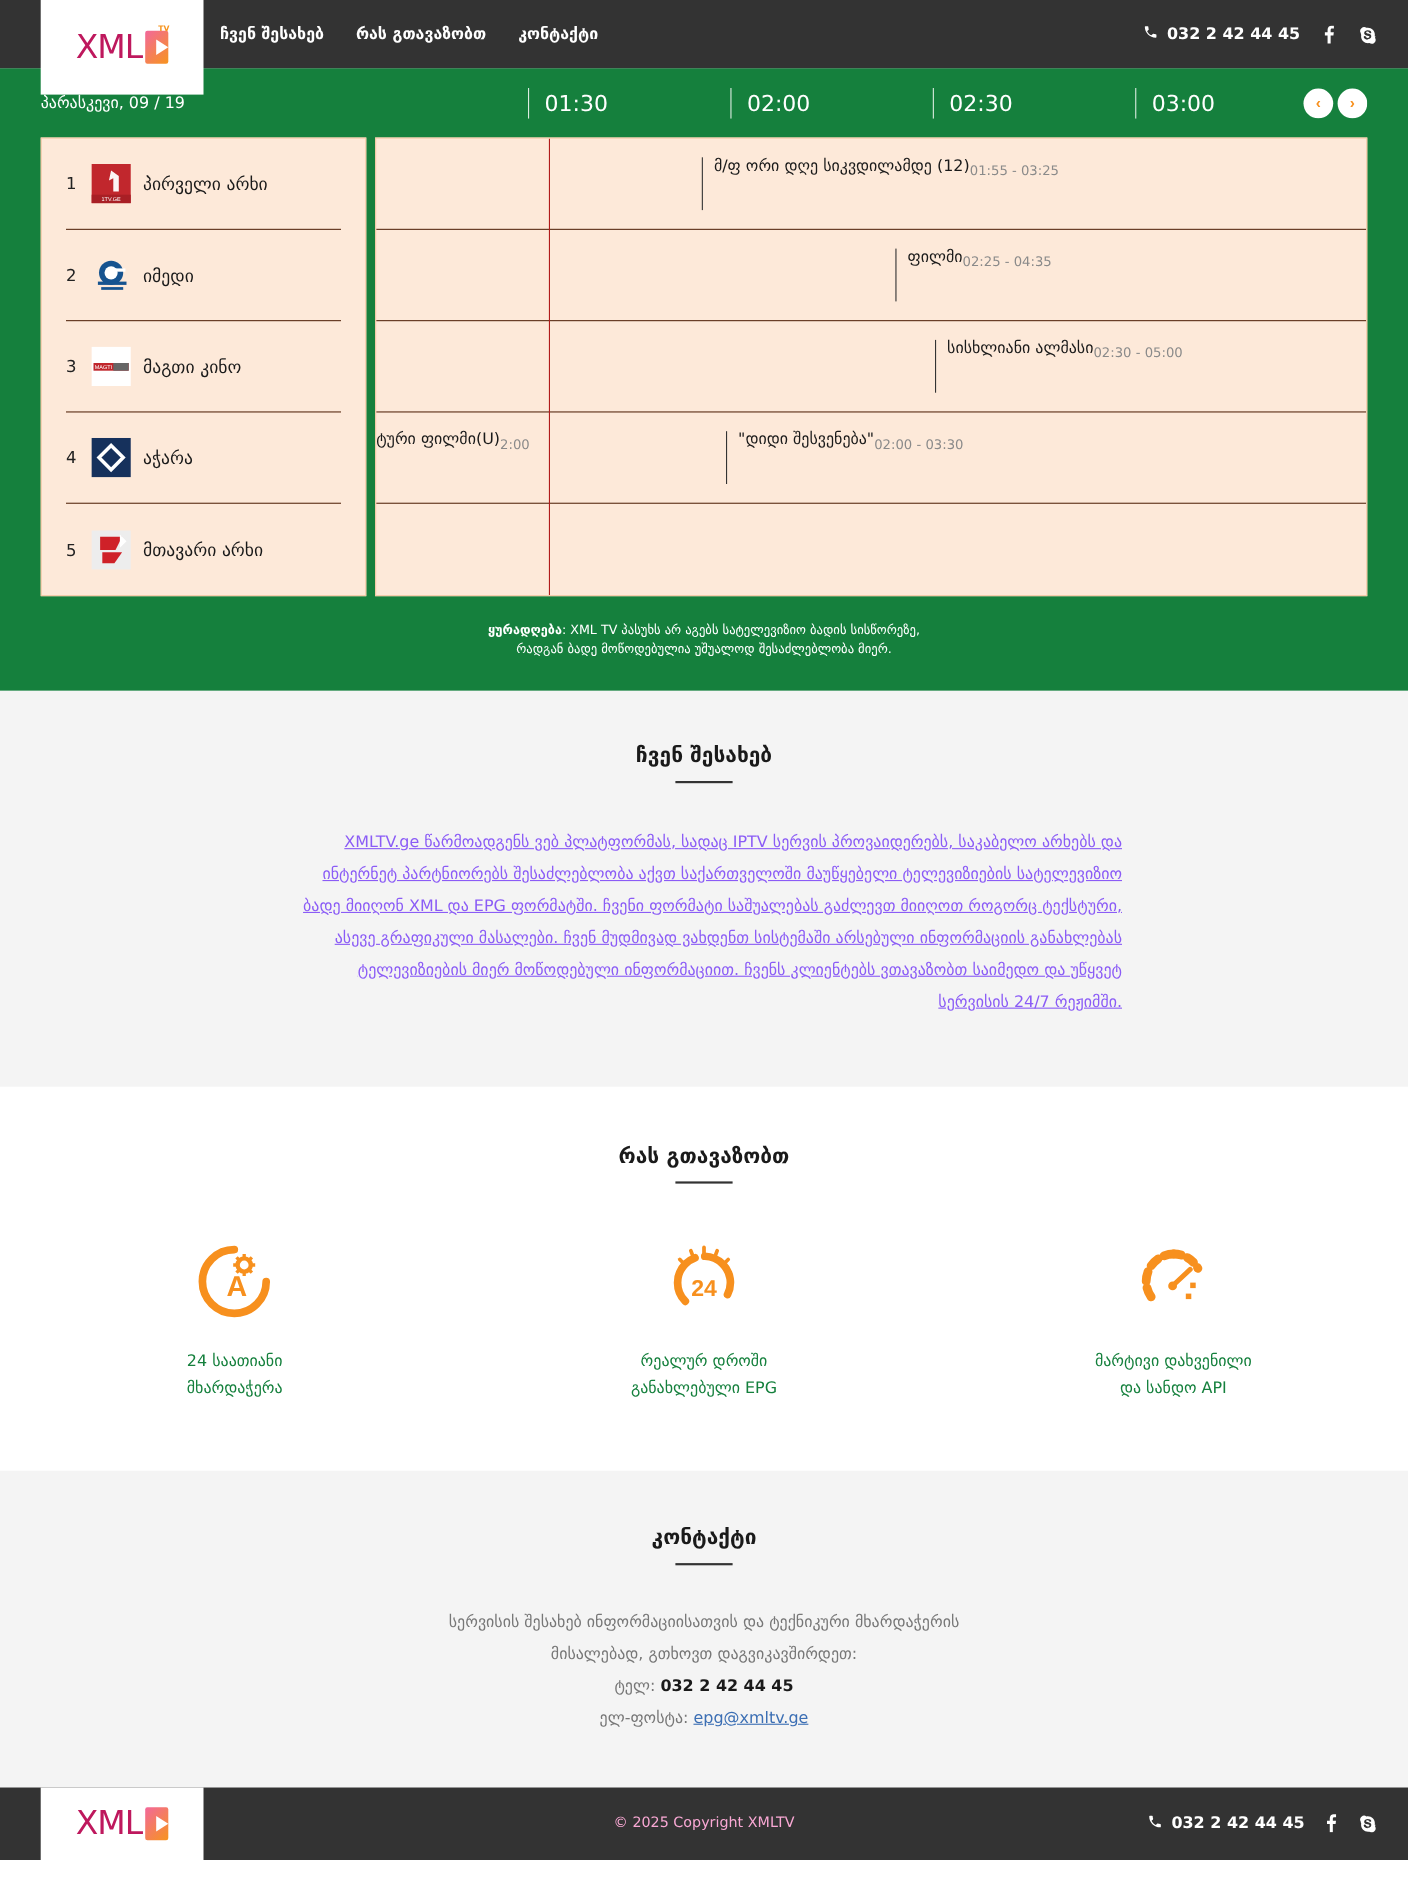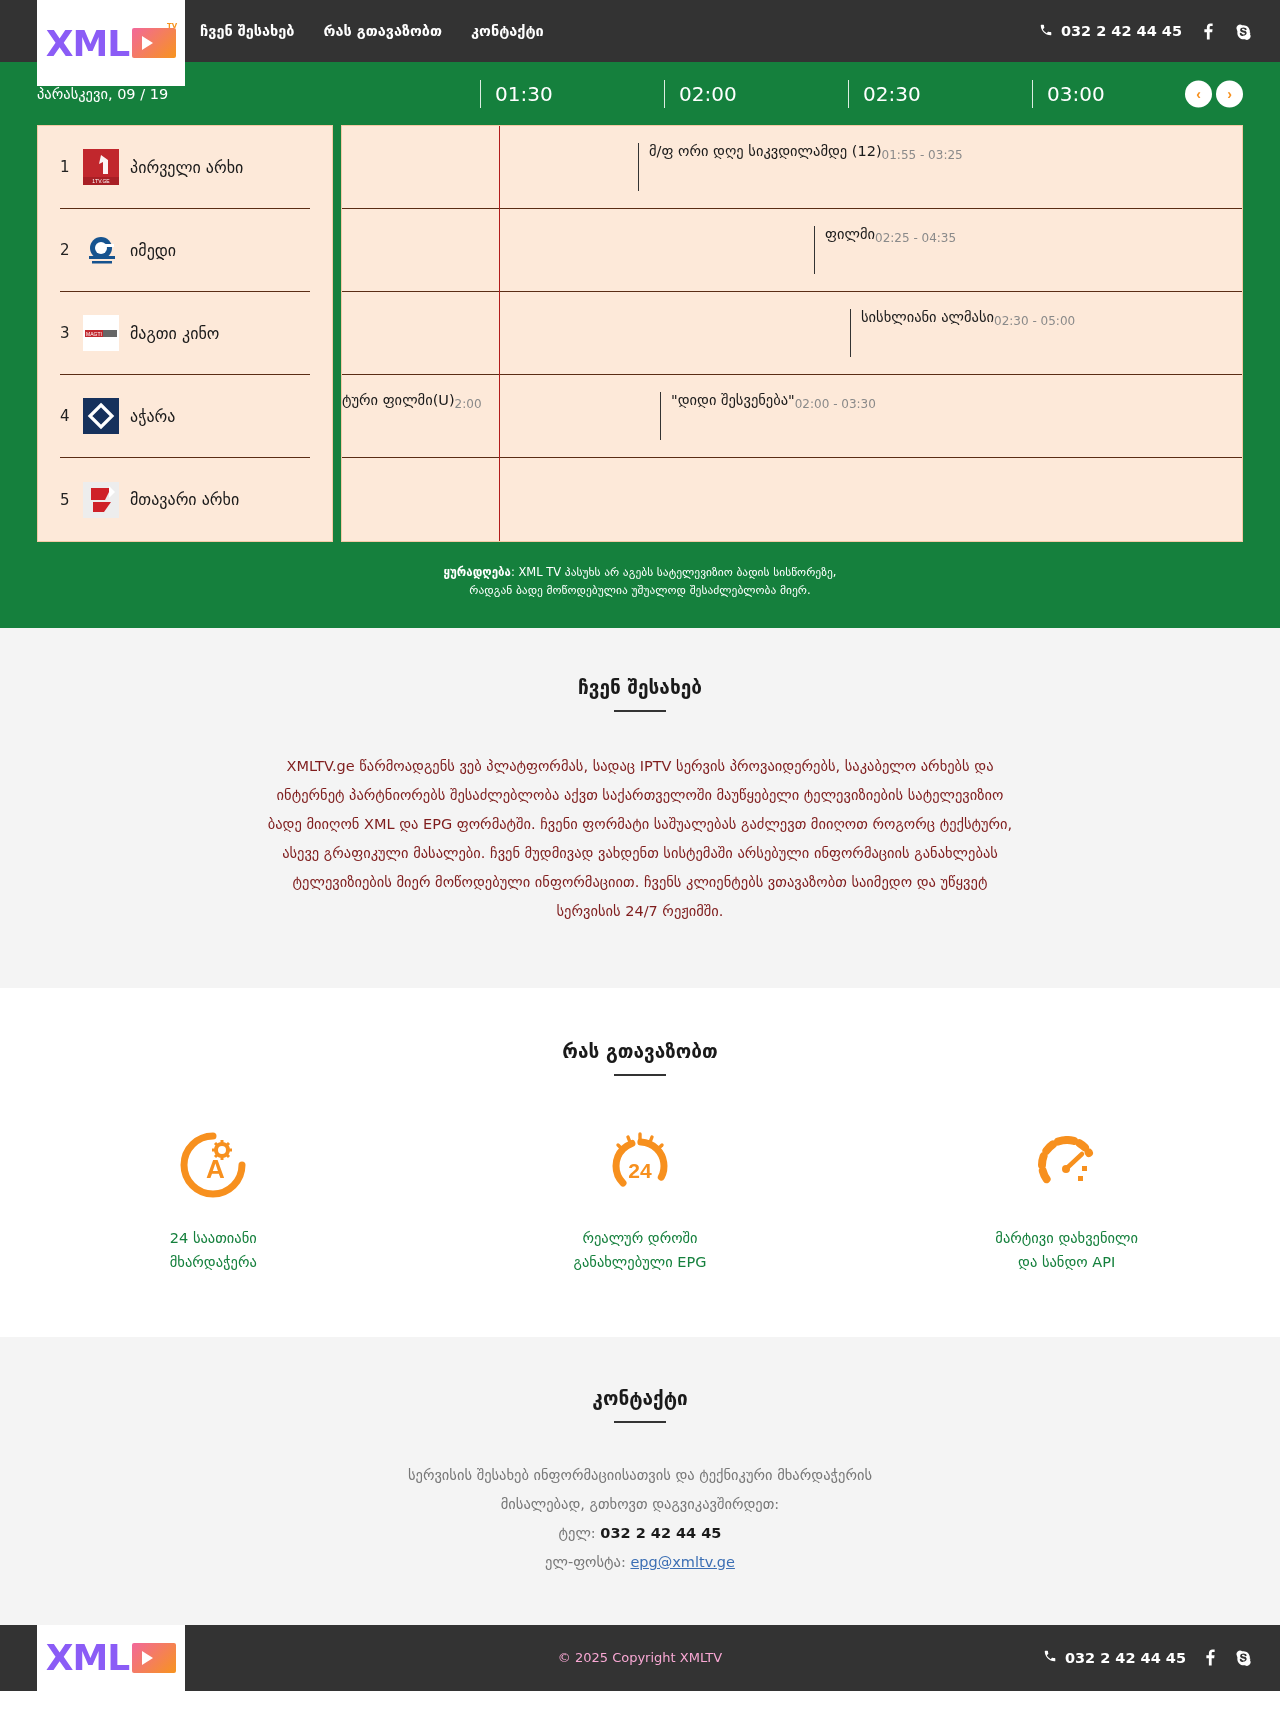--- a/index.html
+++ b/index.html
@@ -26,27 +26,27 @@
     left: 37px;
     top: 0;
     display: flex;
     align-items: center;
     justify-content: center;
     z-index: 5;
   }
   .logo-mark { display: flex; align-items: center; gap: 1px; }
   .logo-text {
     font-family: "DejaVu Sans", sans-serif;
-    font-size: 36px;
-    font-weight: 700;
+    font-size: 30px;
+    font-weight: 400;
     letter-spacing: -1px;
-    color: #8b5cf6;
+    color: #be185d;
   }
   .logo-play {
-    width: 44px; height: 30px;
+    width: 21px; height: 30px;
     background: linear-gradient(135deg,#f2689b 0%,#f7941e 100%);
     position: relative;
     border-radius: 2px;
     margin-left: 2px;
   }
   .logo-play::after {
     content: "";
     position: absolute;
     left: 10px; top: 8px;
     border-left: 11px solid #fff;
@@ -219,24 +219,25 @@
     color: #1a1a1a;
   }
   .sec-rule {
     width: 52px; height: 2px;
     background: #333;
     margin: 12px auto 0;
   }
   .about-text {
     width: 760px;
     margin: 40px auto 0;
-    text-align: center;
+    text-align: right;
     font-size: 14.5px;
     line-height: 2.0;
-    color: #7f1d1d;
+    color: #8b5cf6;
+    text-decoration: underline;
   }
 
   
   .sec-features { background: #fff; padding: 52px 0 62px; }
   .features {
     display: flex;
     margin-top: 48px;
   }
   .feature { flex: 1; text-align: center; }
   .feat-icon { height: 82px; display: flex; align-items: center; justify-content: center; }

